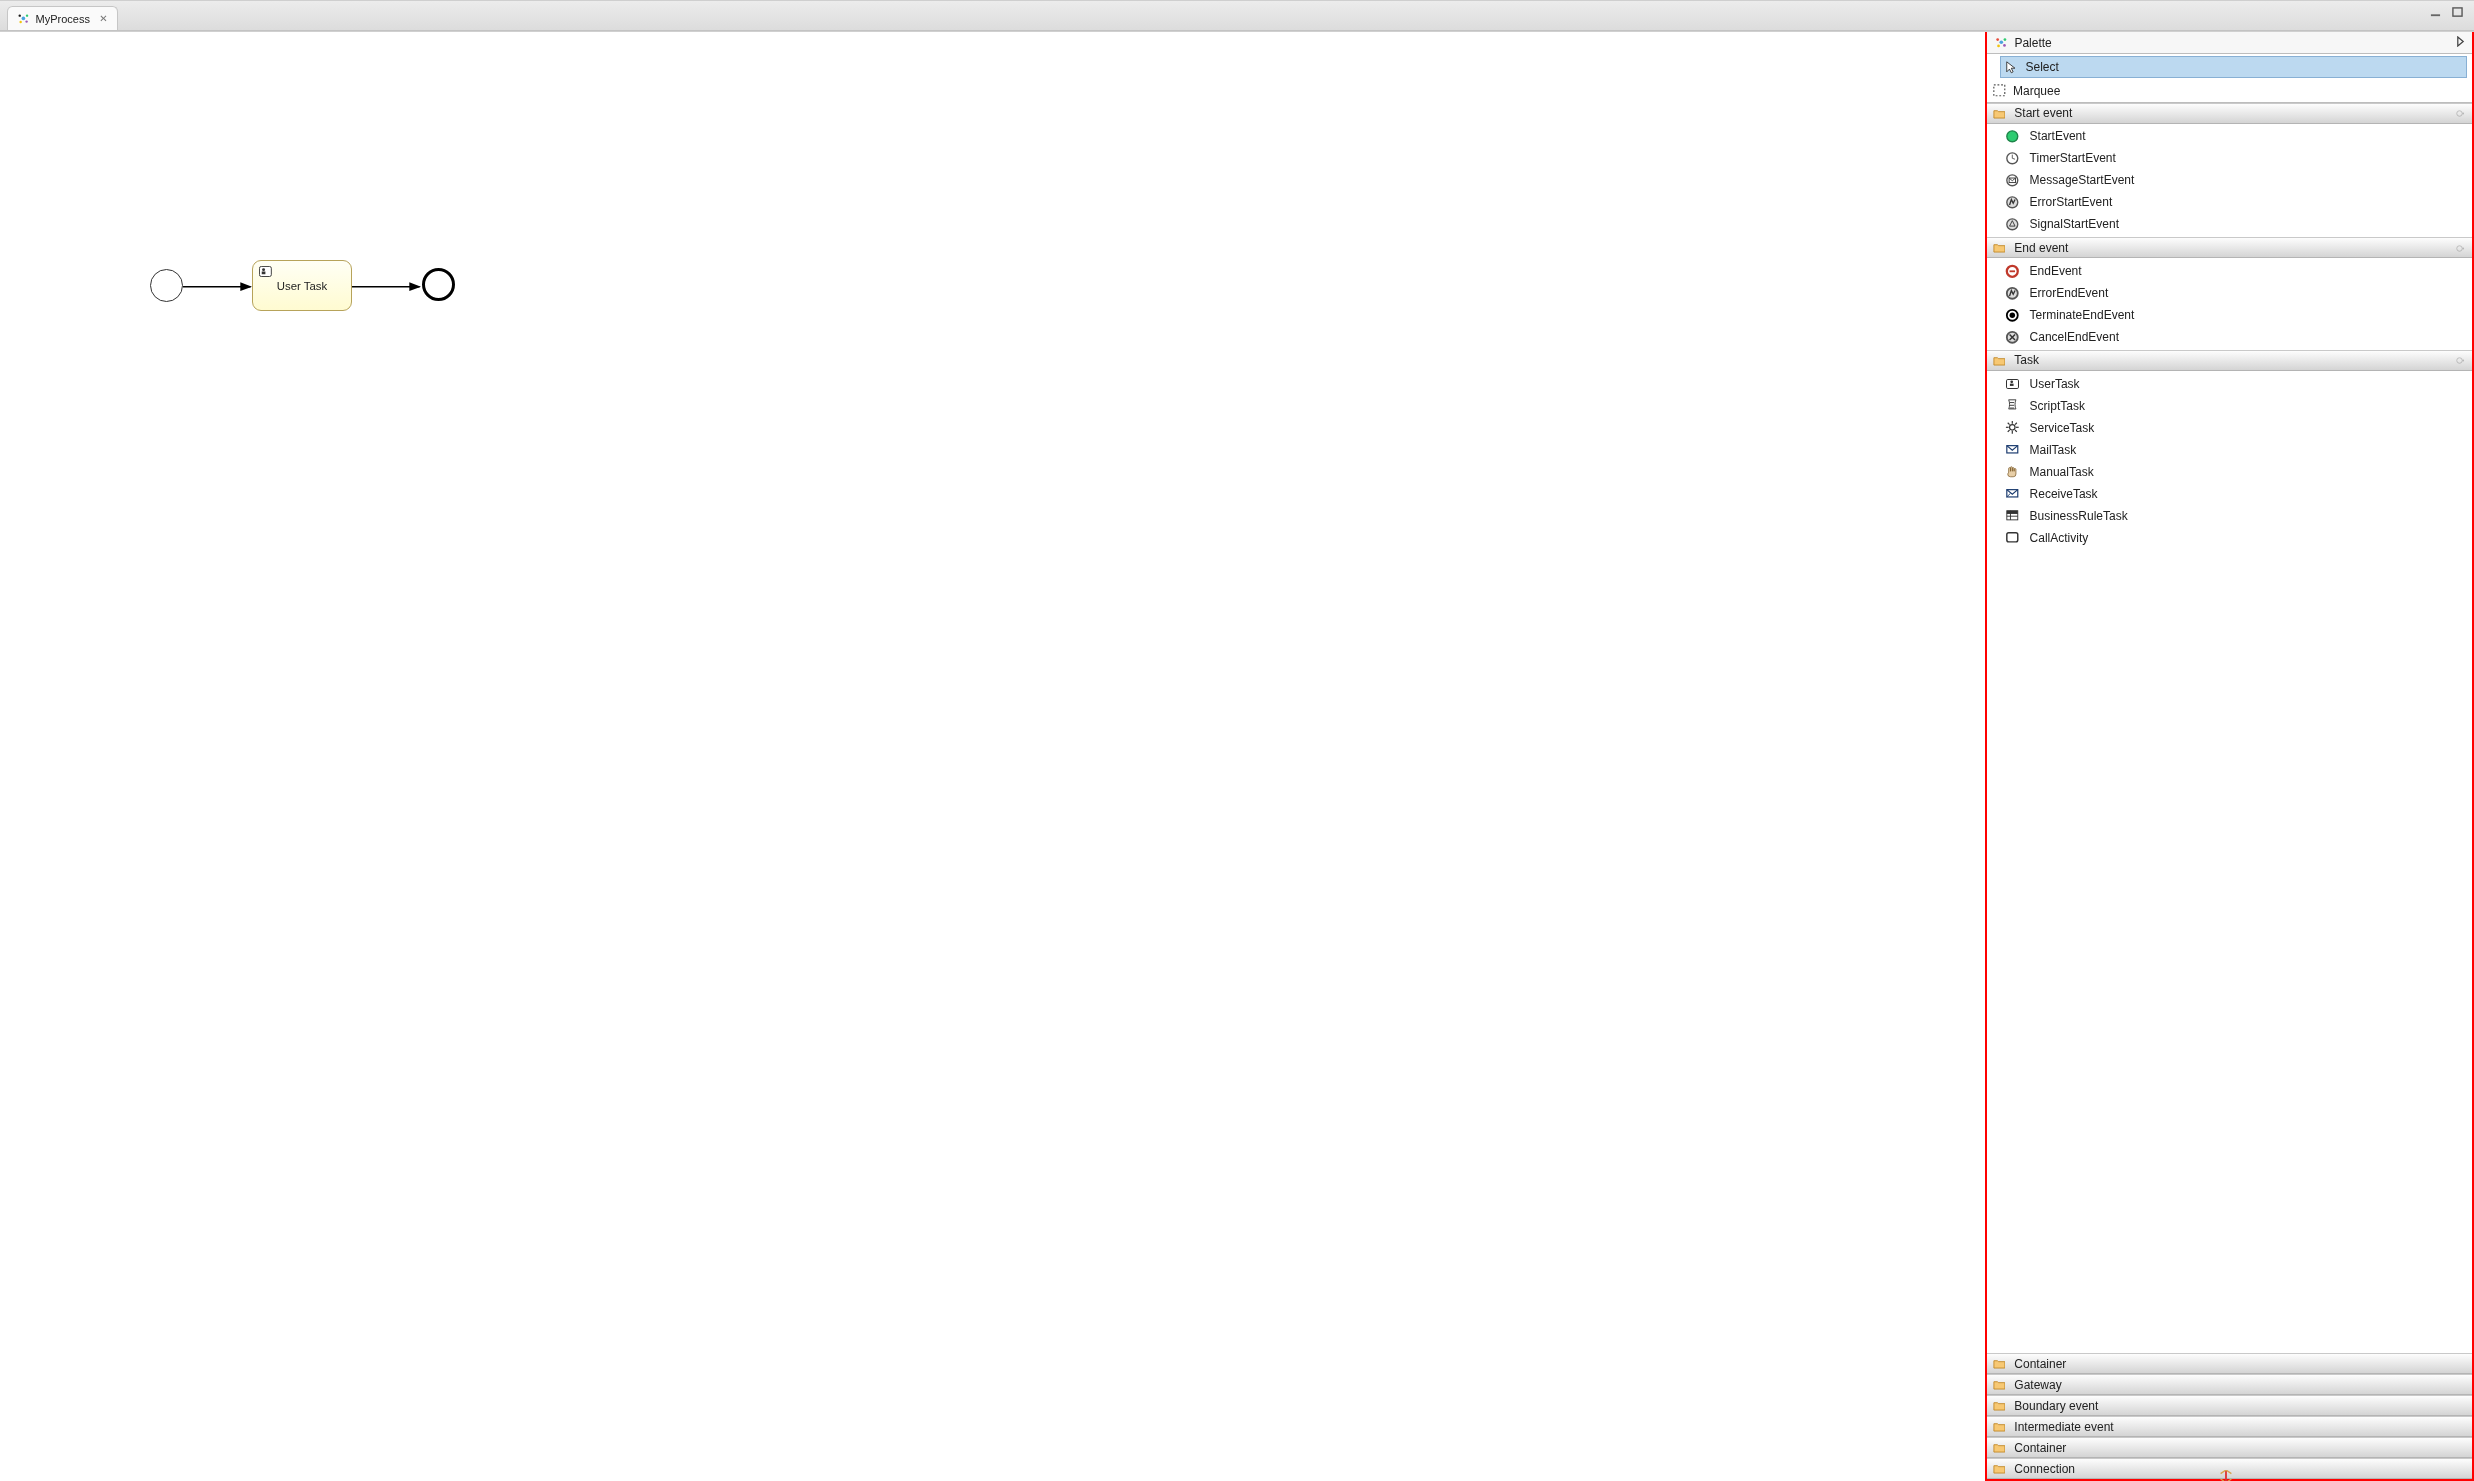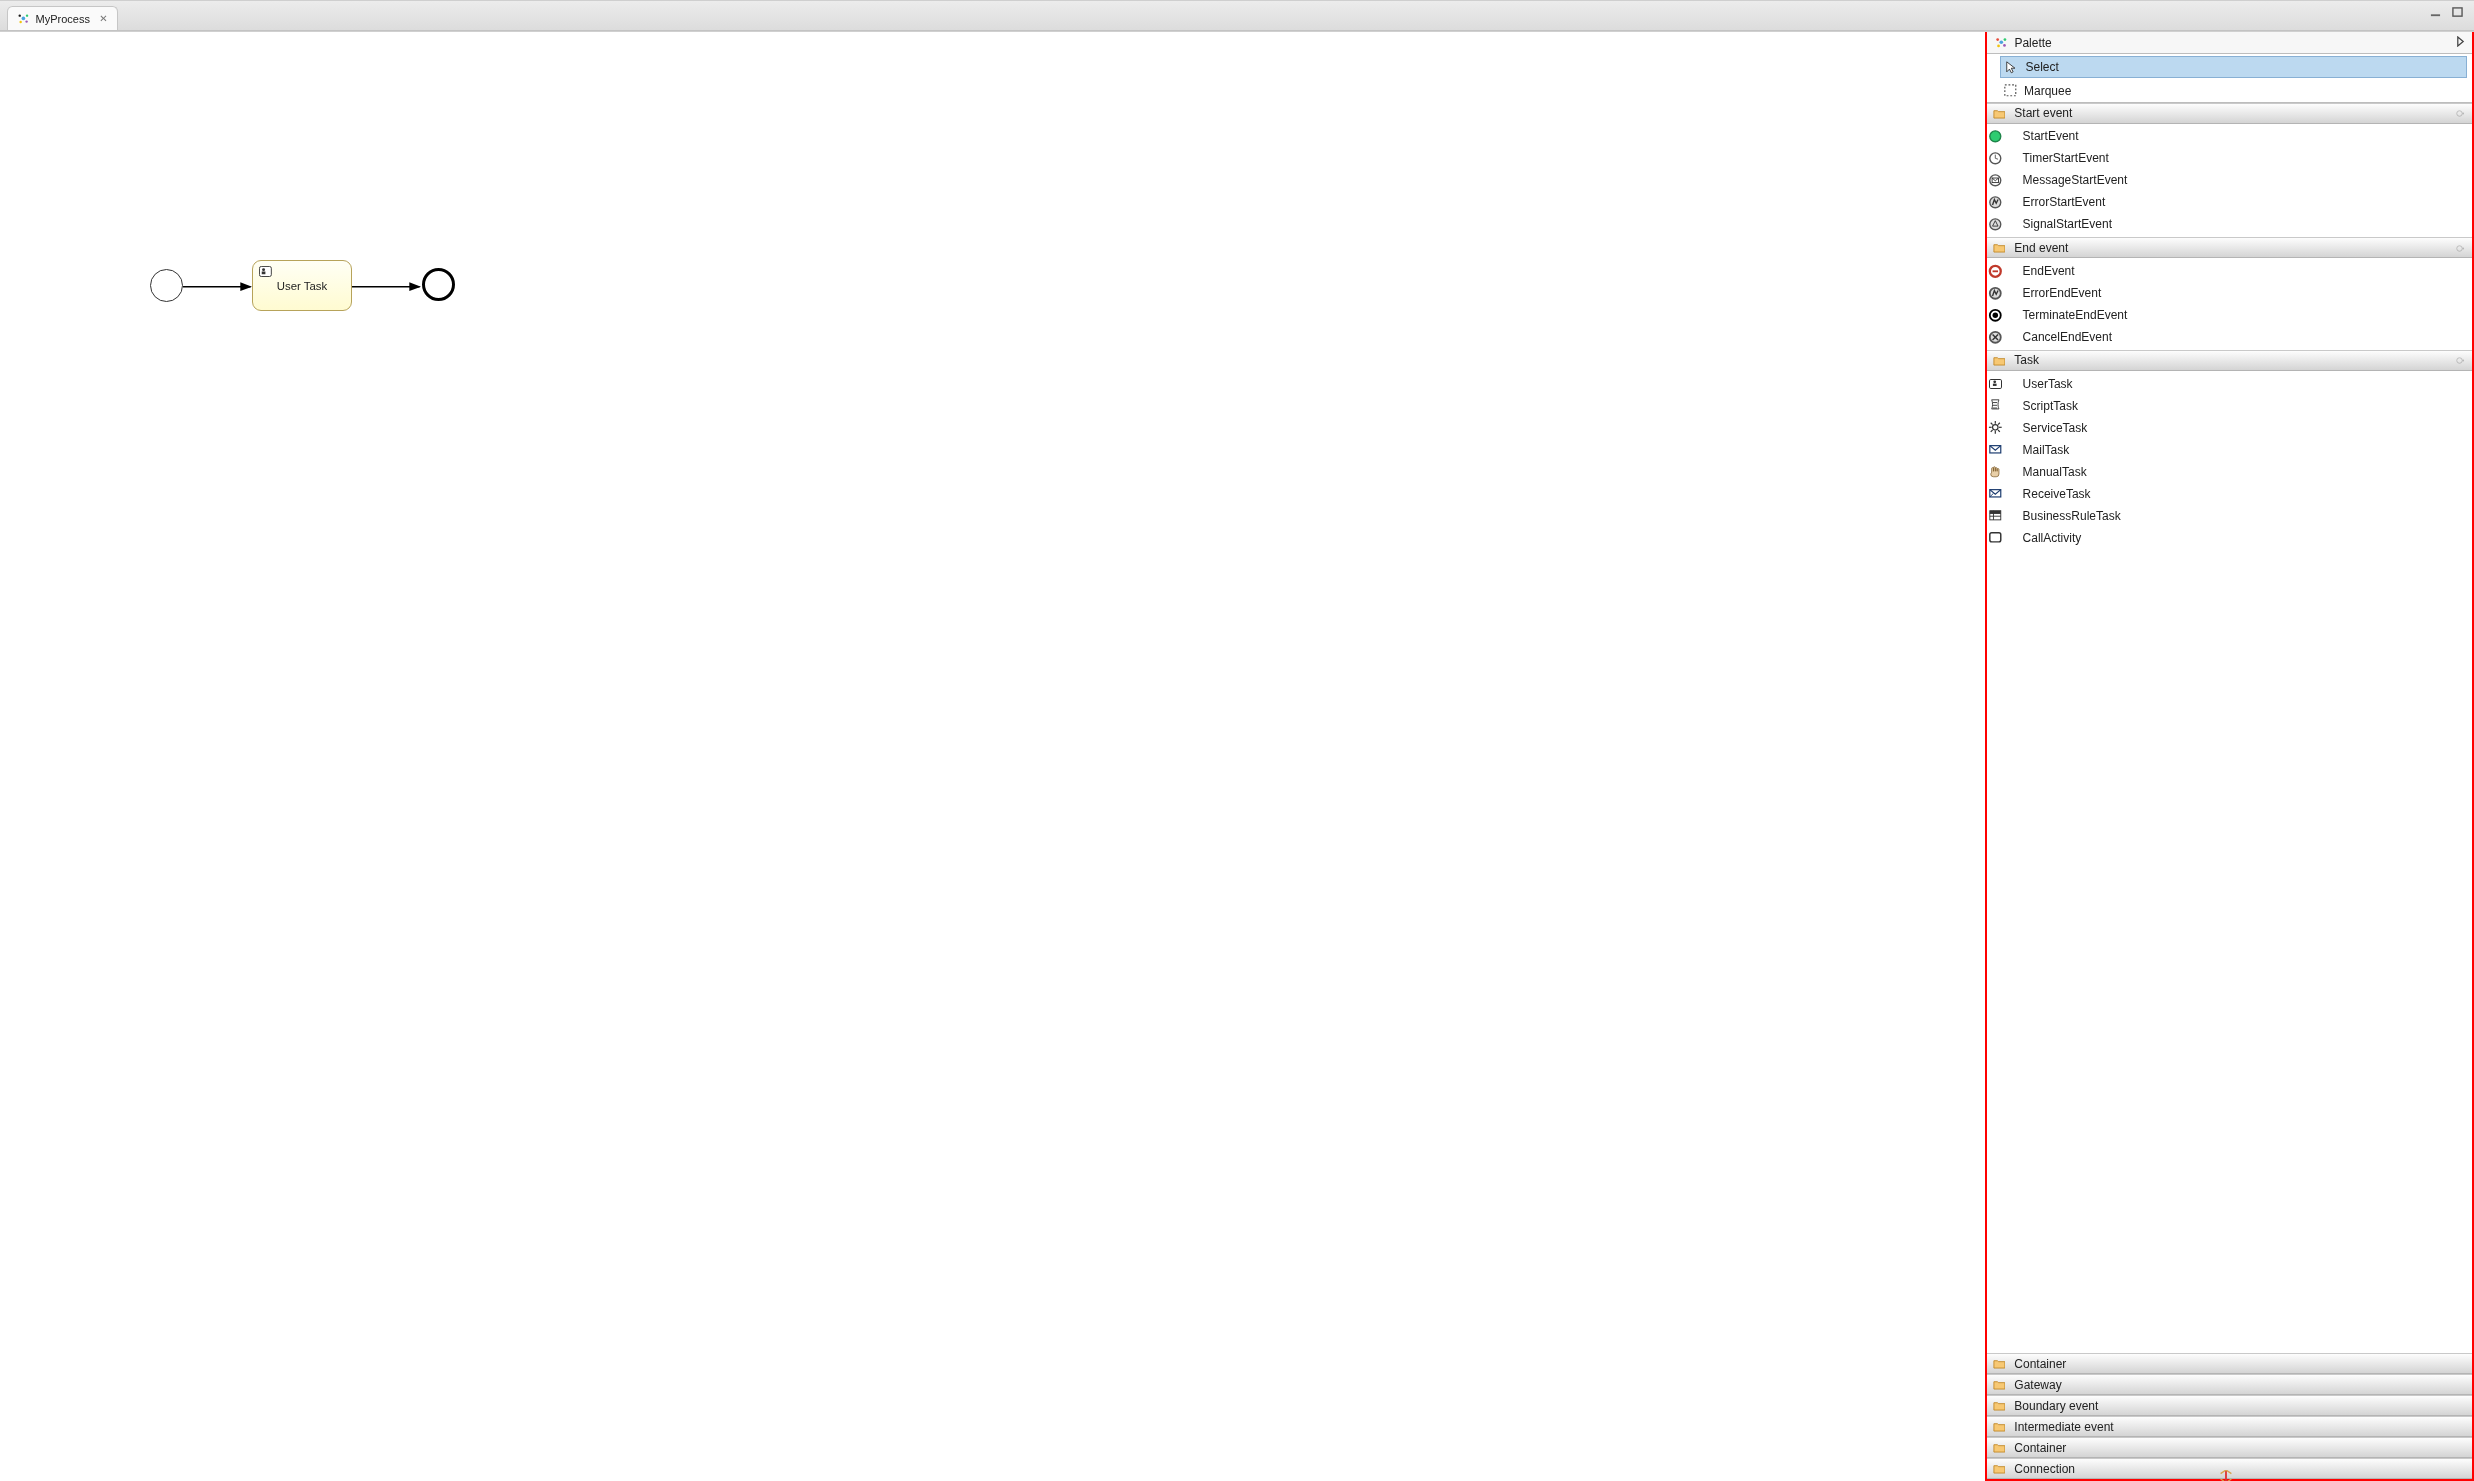--- a/index.html
+++ b/index.html
@@ -93,21 +93,21 @@
     padding: 0 7.3px; border-bottom: 0.9px solid #bdbdbd;
     background: #f7f7f7;
     font-size: 12px; color: #222;
   }
   .palette-header .play { margin-left: auto; }
   .tool-group {
     border-bottom: 0.9px solid #bdbdbd;
   }
   .tool-item {
     display: flex; align-items: center; gap: 6.4px;
-    height: 22px; padding-left: 16px;
+    height: 22px; padding-left: 5px;
     font-size: 12px;
   }
   .tool-item.selected {
     background: #bcd9f0;
     border: 0.9px solid #88b0d4;
     margin: 1.8px 5.5px 1.8px 12.8px;
     padding-left: 3.7px;
   }
   .drawer-header {
     height: 21px; display: flex; align-items: center; gap: 9px;
@@ -118,22 +118,22 @@
     font-size: 12px;
     position: relative;
   }
   .drawer-header .pin {
     position: absolute; right: 7.3px; top: 4.6px; opacity: .5;
   }
   .drawer-body {
     padding: 1.8px 0 1.8px 0;
   }
   .palette-item {
-    display: flex; align-items: center; gap: 20px;
-    height: 22px; padding-left: 1px;
+    display: flex; align-items: center; gap: 10px;
+    height: 22px; padding-left: 18px;
     font-size: 12px;
   }
   .spacer-flex { flex: 1; }
   .collapsed-drawers { }
   .folder-icon { width: 12.8px; height: 11px; }
   
   .pic { width: 14.6px; height: 14.6px; display: inline-flex; align-items:center; justify-content:center; flex-shrink:0; }
   .taskbox-on-icon { width:12.8px; height:10px; border:1.4px solid #333; border-radius:1.8px; background:#fff; position:relative; }
   
   .bottom-cursor {

